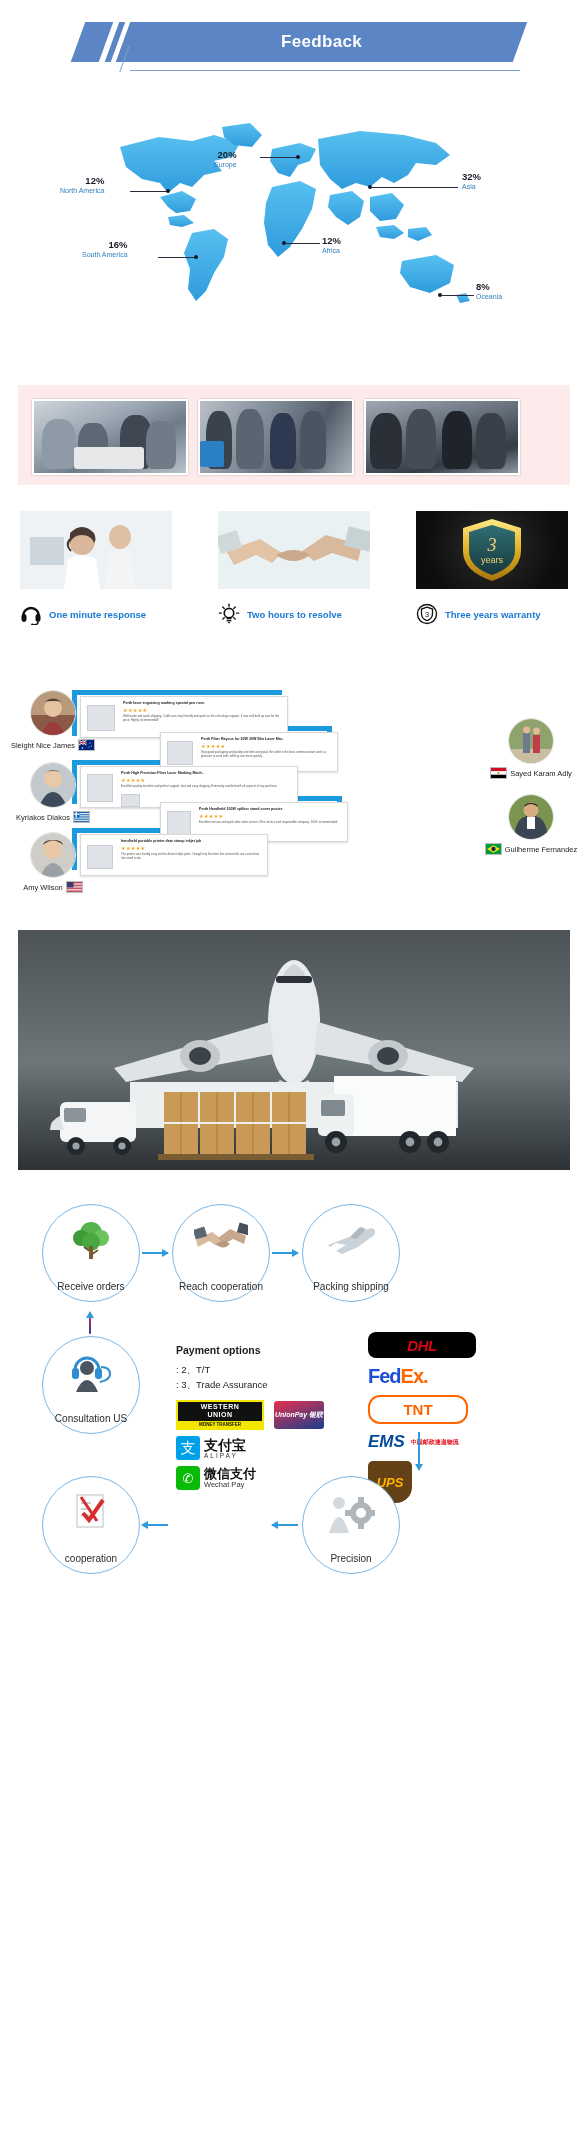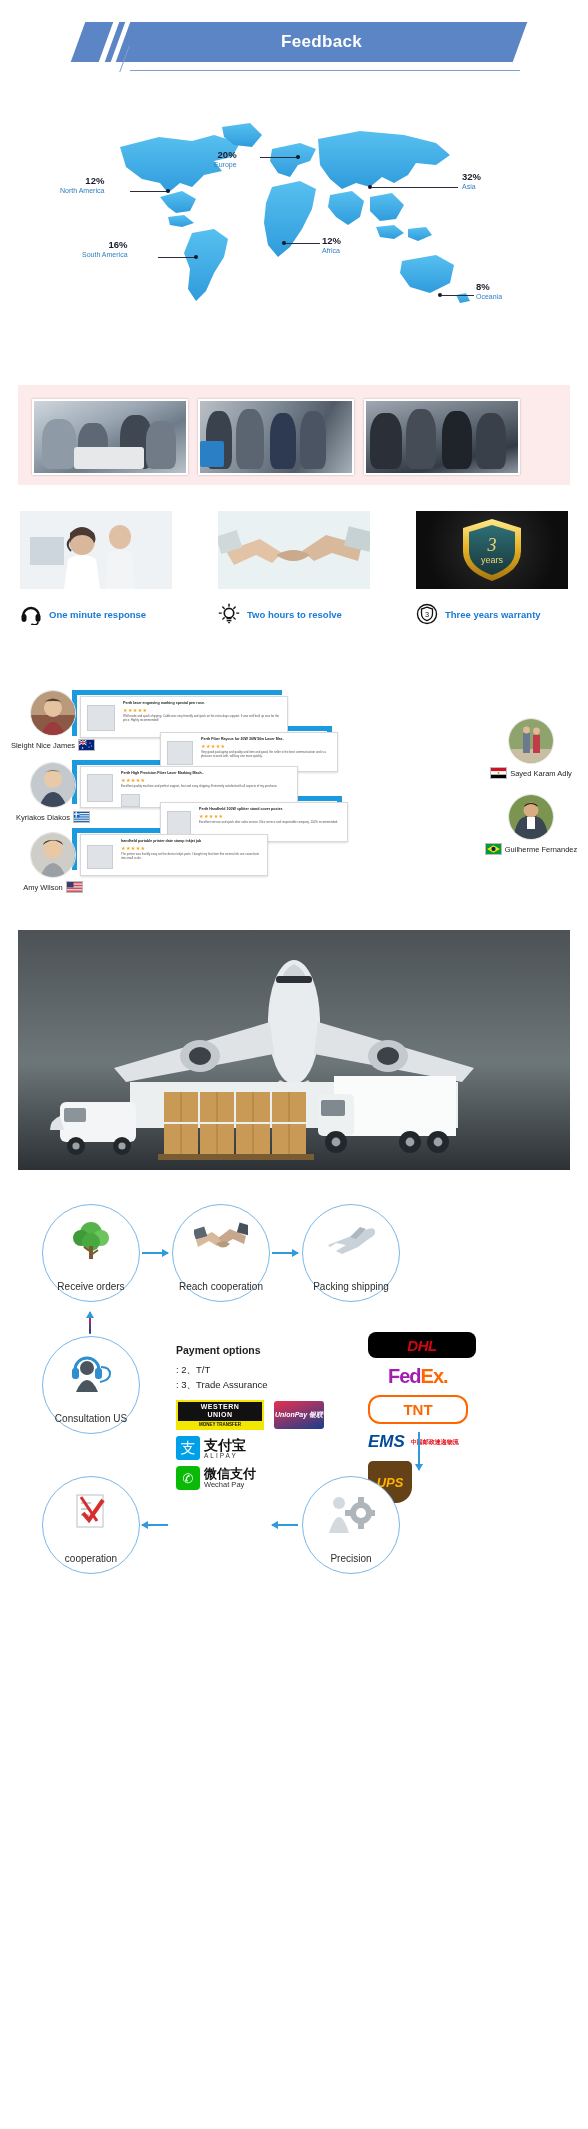--- a/index.html
+++ b/index.html
@@ -134,21 +134,21 @@
       display:flex;align-items:center;justify-content:center;border-radius:4px;}
   .wc .tx{font-size:13px;font-weight:bold;color:#111;line-height:1;}
   .wc .sub{font-size:7.5px;color:#333;}
 
   .carriers{position:absolute;left:368px;top:128px;width:135px;}
   .dhl{width:108px;height:26px;background:#000000;border-radius:8px;
       display:flex;align-items:center;justify-content:center;overflow:hidden;}
   .dhl span{color:#d40511;font-size:15px;font-weight:bold;font-style:italic;
       letter-spacing:-.5px;}
   .fedex{margin-top:7px;font-size:20px;font-weight:bold;letter-spacing:-1px;}
-  .fedex .a{color:#a21caf;margin-left:20px;} .fedex .b{color:#ff6600;}
+  .fedex .a{color:#1d4ed8;} .fedex .b{color:#ff6600;}
   .tnt{margin-top:7px;width:96px;height:25px;border:2px solid #ff6600;
       border-radius:12px;display:flex;align-items:center;justify-content:center;}
   .tnt span{color:#ff6600;font-size:15px;font-weight:bold;}
   .ems{margin-top:8px;display:flex;align-items:center;gap:6px;}
   .ems .m{color:#004a99;font-size:17px;font-weight:bold;font-style:italic;}
   .ems .r{color:#e30613;font-size:6px;font-weight:bold;}
   .ups{margin-top:9px;width:44px;height:42px;background:#644117;
       border-radius:5px 5px 16px 16px;display:flex;align-items:center;
       justify-content:center;color:#ffb500;font-size:13px;font-weight:bold;
       font-style:italic;}

